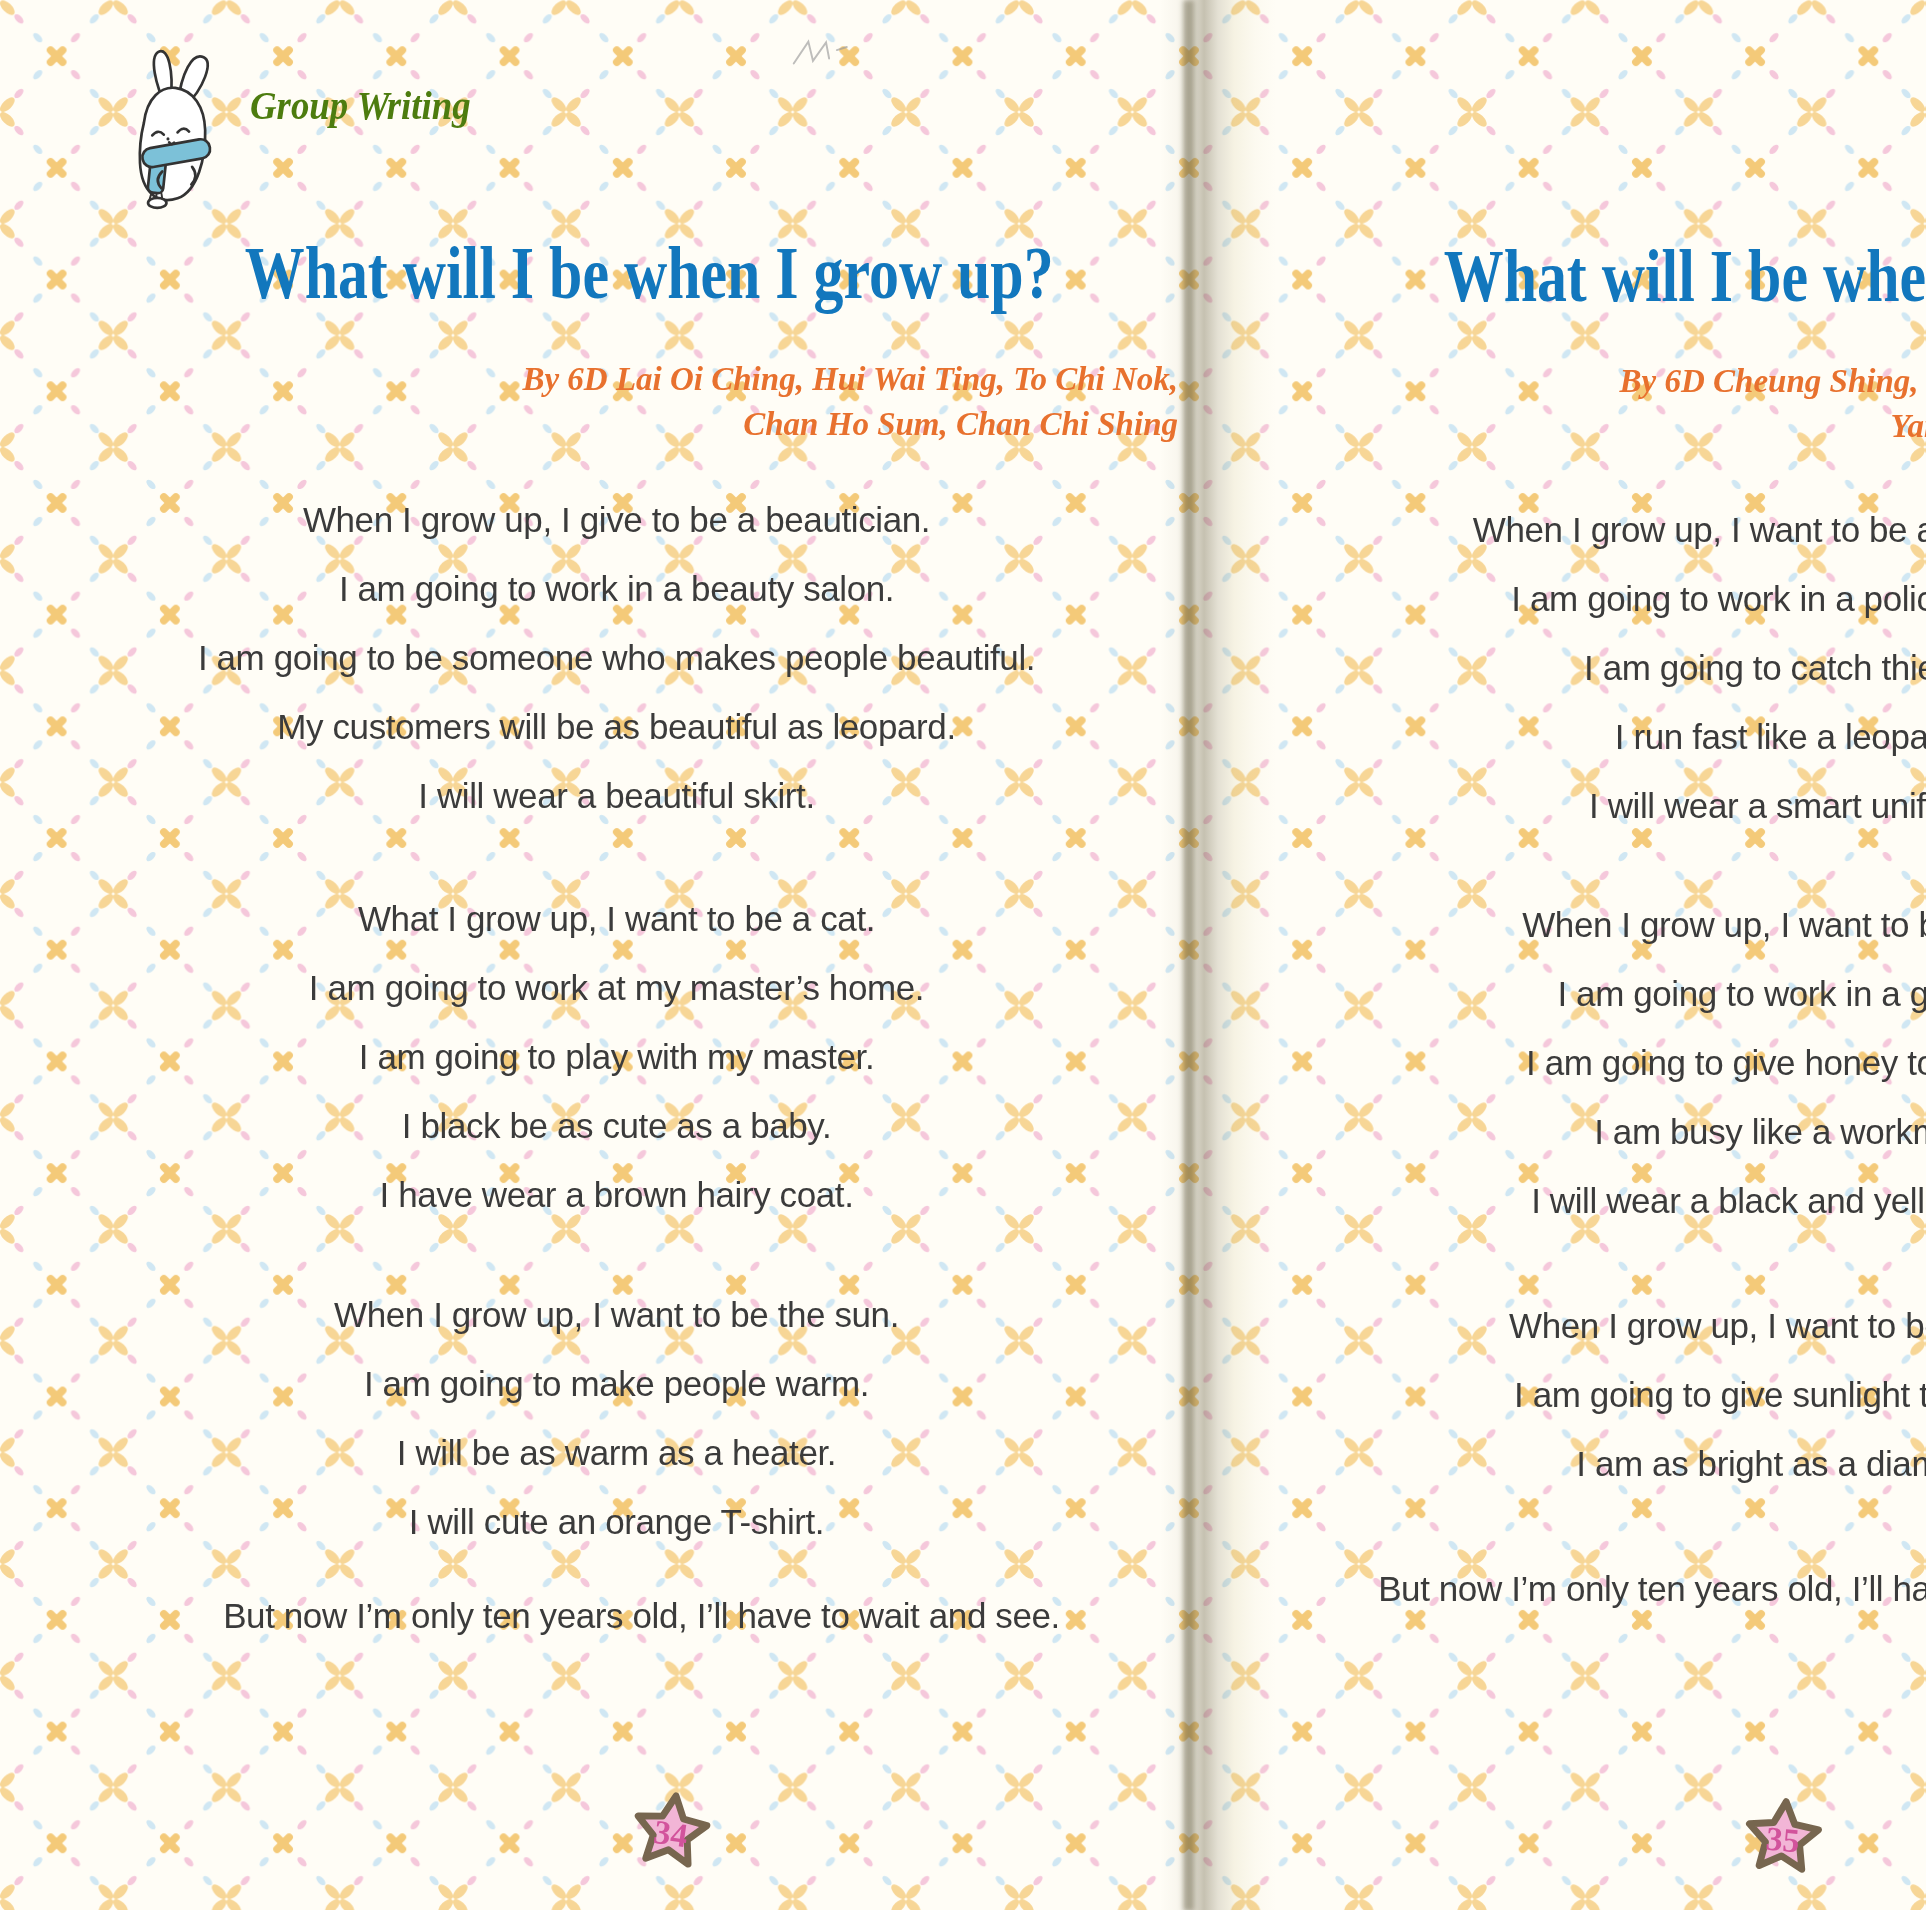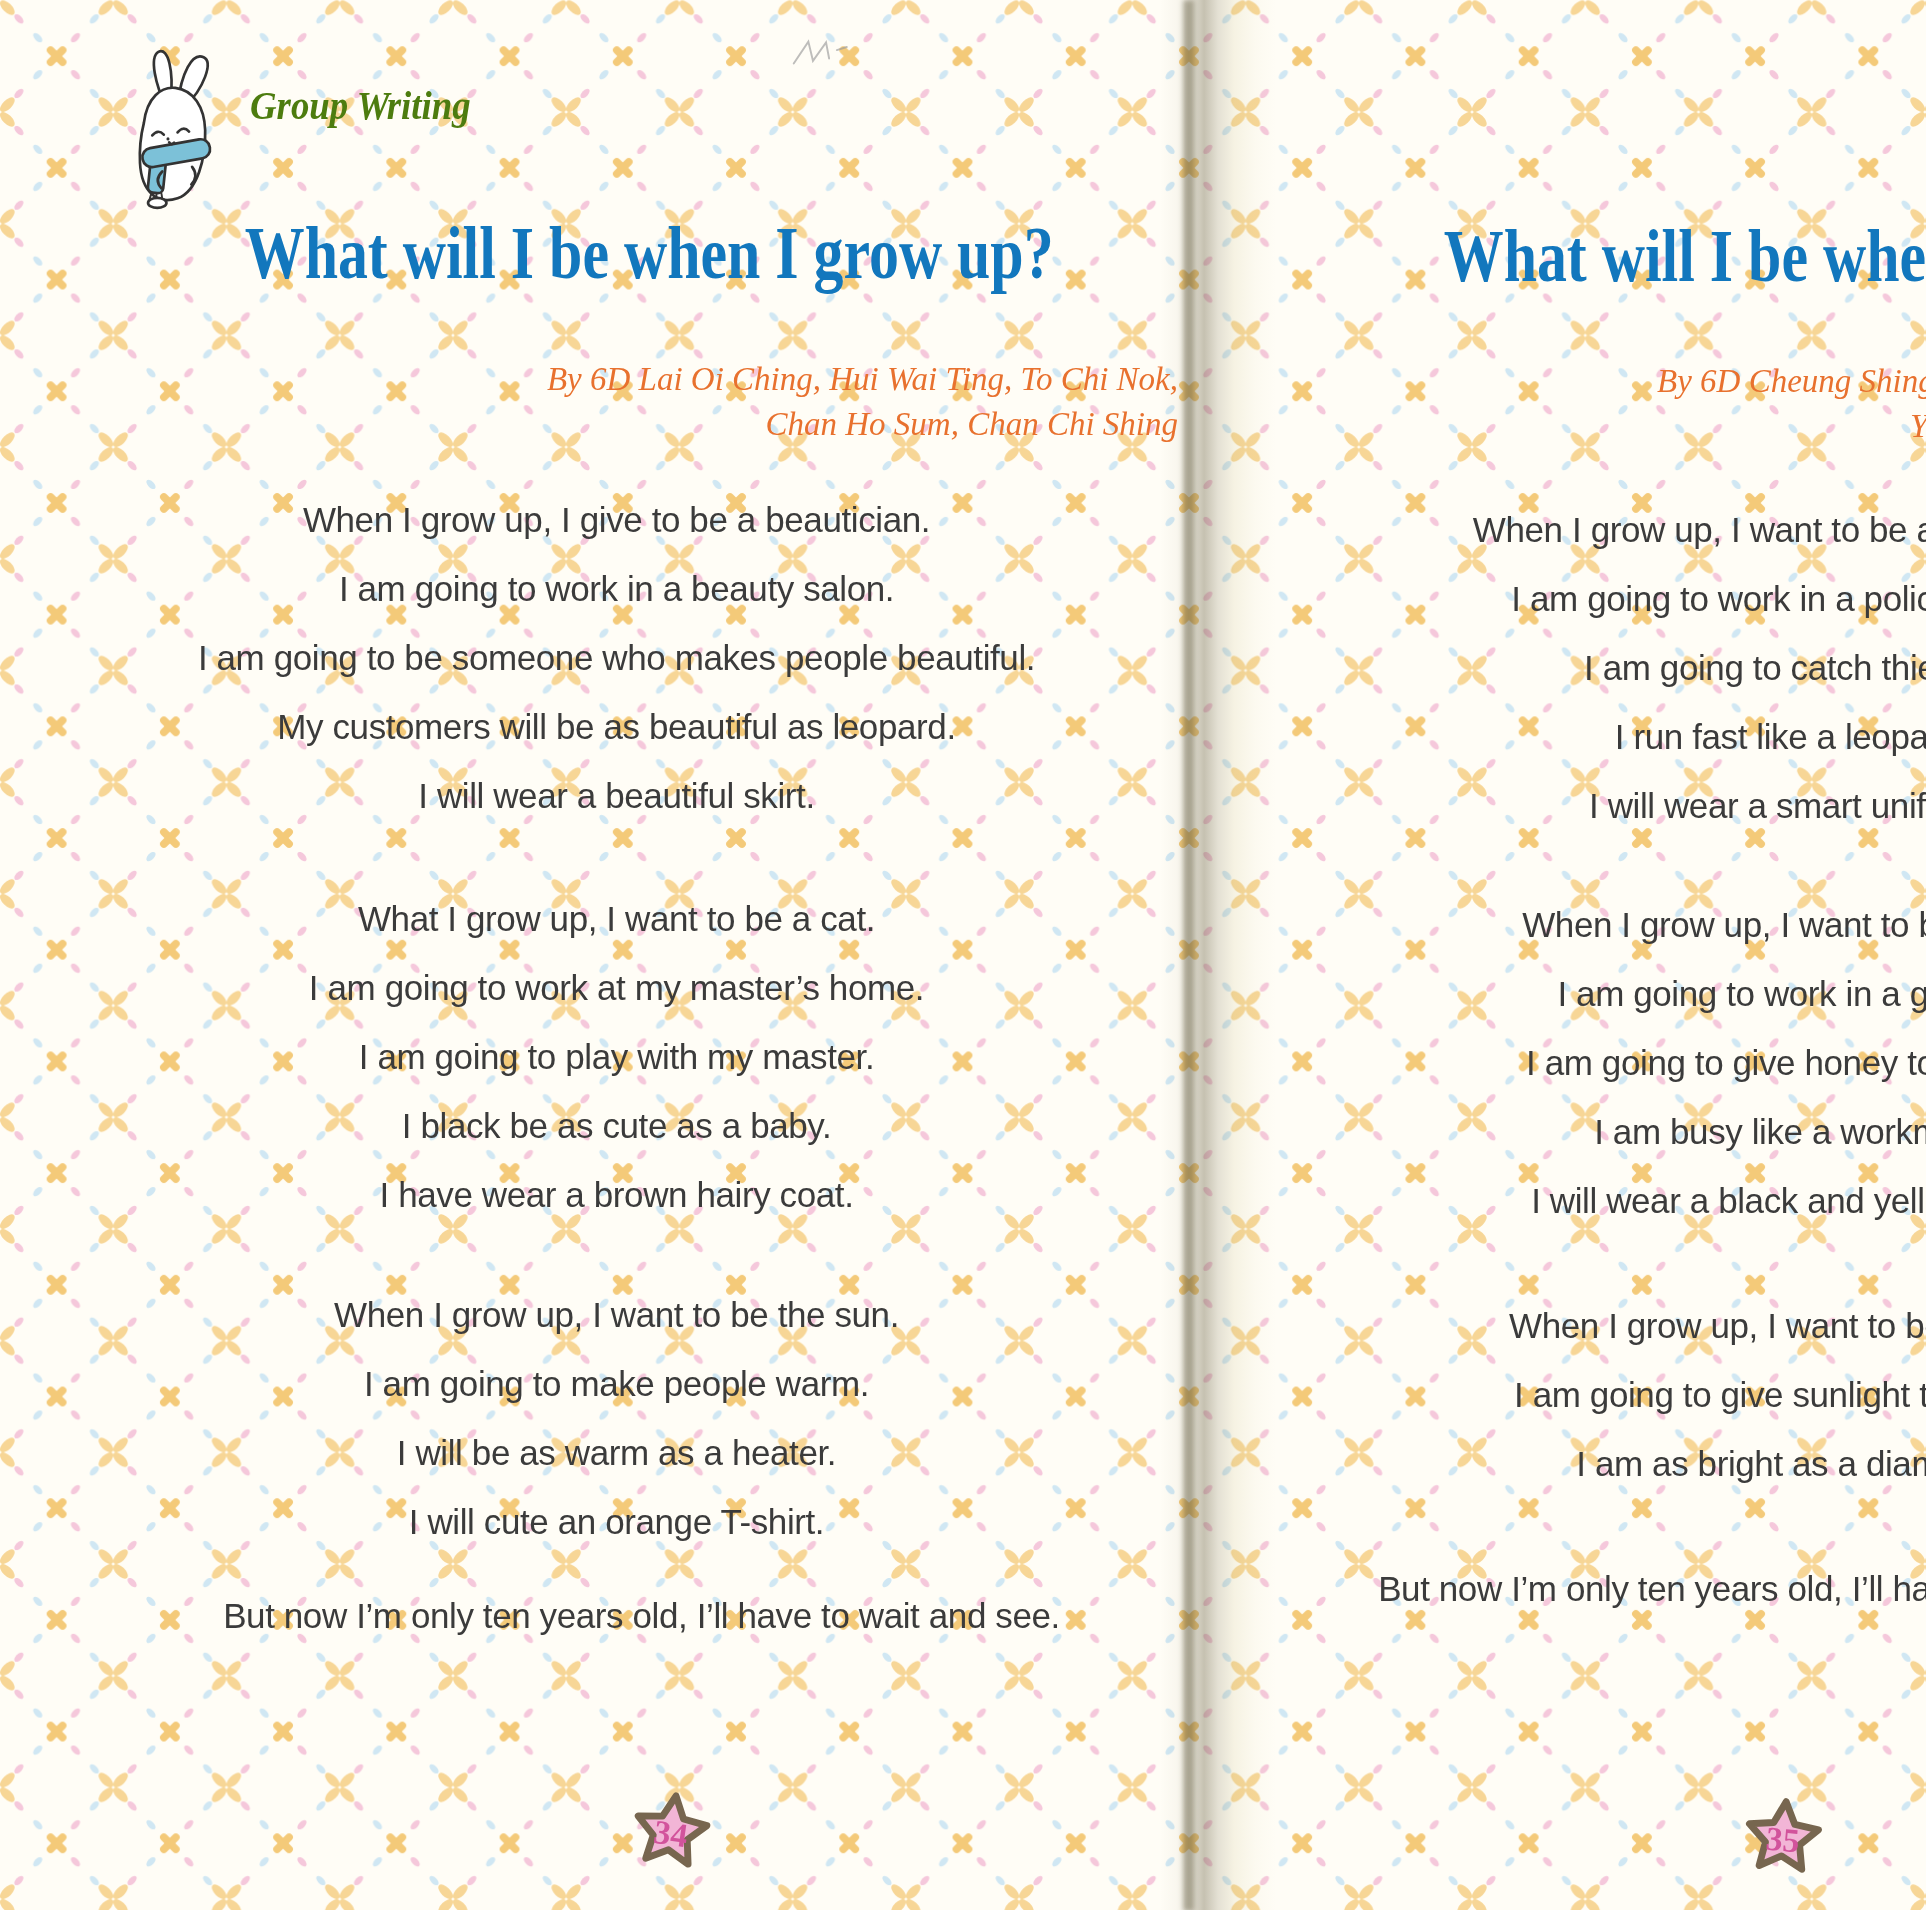--- a/index.html
+++ b/index.html
@@ -10,25 +10,25 @@
   }
   .bg-svg{position:absolute; left:0; top:0; width:100%; height:100%;}
   .abs{position:absolute;}
   .section-header{
     font-family:"Liberation Serif", serif; font-style:italic; font-weight:600;
     font-size:40px; line-height:42px; white-space:nowrap; color:#4d7c0f;
   }
   .section-header .inner{display:inline-block; transform:scaleX(0.92); transform-origin:left center;}
   .poem-title{
     font-family:"Liberation Serif", serif; font-weight:bold;
-    font-size:73px; line-height:81px; text-align:center; white-space:nowrap; color:#1277bd;
+    font-size:73px; line-height:81px; text-align:center; white-space:nowrap; color:#1277bd;margin-top:20px;
   }
   .poem-title .inner{display:inline-block; transform:scaleX(0.82); transform-origin:center;}
   .byline{
-    font-family:"Liberation Serif", serif; font-style:italic; font-weight:400;
+    font-family:"Liberation Serif", serif; font-style:italic; font-weight:700;
     font-size:33px; line-height:45px; text-align:right; color:#e8712e; letter-spacing:0px;
   }
   .stanza, .closing{
     font-size:35px; line-height:69px; letter-spacing:-0.4px;
     text-align:center; color:#3b3b3b; white-space:nowrap;
   }
   .line{display:block;}
   .spine-halo{
     left:1160px; top:0; width:116px; height:1911px;
     background:linear-gradient(90deg,

